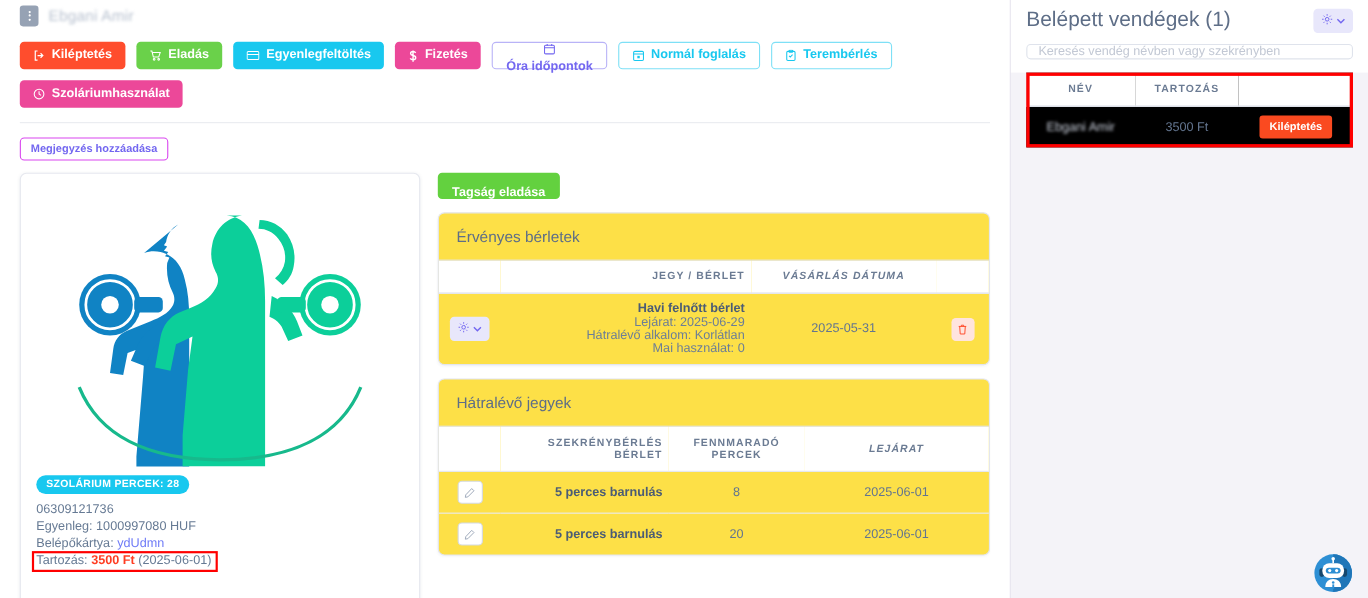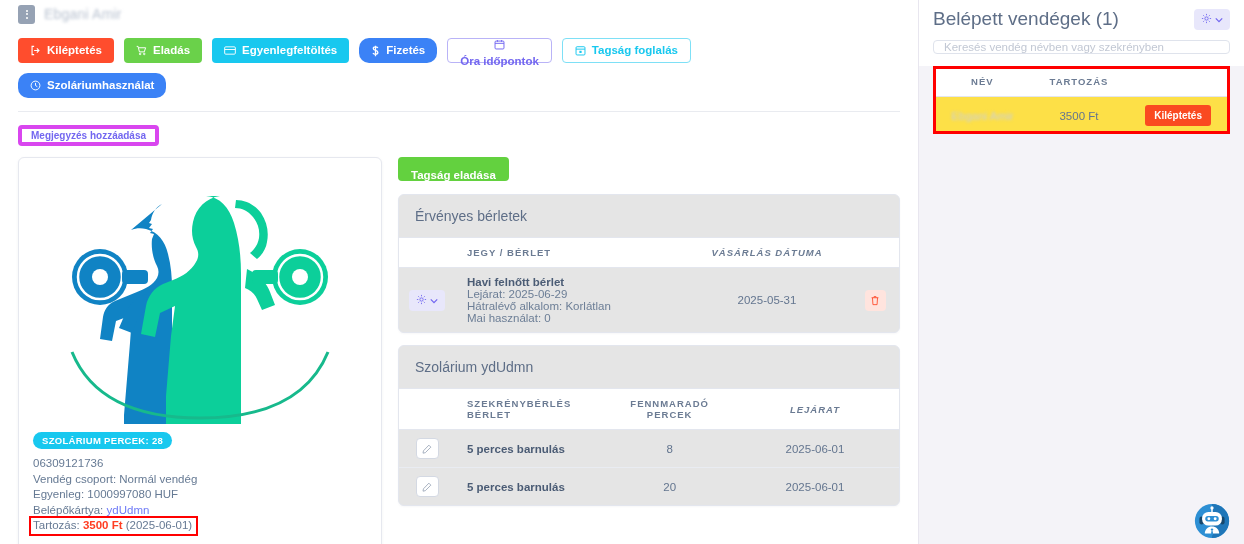--- a/index.html
+++ b/index.html
@@ -31,30 +31,30 @@
   .btn {
     border-radius:4px; height:25px; padding:0 12px;
     display:inline-flex; align-items:center; gap:6px;
     font-size:11.5px; font-weight:bold; color:#fff; border:none; cursor:pointer;
     white-space:nowrap; line-height:1;
   }
   .btn .ic { font-size:11px; display:inline-flex; }
   .btn-red     { background:#ff4d2d; }
   .btn-green   { background:#6ad14a; }
   .btn-cyan    { background:#18c8ef; }
-  .btn-purple  { background:#3b82f6;border-radius:10px; }
+  .btn-purple  { background:#ec4899; }
   .btn-outline-purple { background:#fff; color:#7367f0; border:1px solid #b9b3f7; font-weight:600;flex-direction:column; }
   .btn-outline-cyan   { background:#fff; color:#18c8ef; border:1px solid #7ee0f6; font-weight:600; }
 
   .btn-row2 { display:flex; margin-top:10px; }
 
   .hr { border:0; border-top:1px solid #e9ebf0; margin:13px 0 0 0; }
 
   .note-btn {
-    margin-top:13px; background:#fff; color:#7367f0; border:4px solid #d946ef;
+    margin-top:13px; background:#fff; color:#7367f0; border:1px solid #d946ef;
     border-radius:4px; height:21px; padding:0 9px; font-size:10px; font-weight:600;
     display:inline-flex; align-items:center; cursor:pointer;
   }
 
   .cols { display:flex; gap:16px; margin-top:11px; align-items:flex-start; }
 
   
   .profile-card {
     width:364px; background:#fff; border:1px solid #e6e8ef; border-radius:6px;
     box-shadow:0 1px 3px rgba(40,50,80,.06);
@@ -75,36 +75,36 @@
   }
   .redbox-debt { left:-4px; top:-2px; right:-6px; bottom:-2px; }
 
   
   .maincol { flex:1; }
   .sell-btn {
     background:#63d13f; color:#fff; border:none; border-radius:4px;
     height:24px; padding:12px 13px; font-size:11.5px; font-weight:bold; cursor:pointer;
   }
   .panel {
-    margin-top:12px; border:1px solid #e3e6ee; border-radius:6px; background:#e5e5e5;
+    margin-top:12px; border:1px solid #e3e6ee; border-radius:6px; background:#fde047;
     overflow:hidden; box-shadow:0 1px 2px rgba(40,50,80,.04);
   }
   .panel-title { padding:13px 16px; font-size:14px; color:#5e6e87; }
   table { width:100%; border-collapse:collapse; }
   th {
     font-size:9.5px; letter-spacing:1px; color:#6b7b93; font-weight:bold;
     text-transform:uppercase; padding:9px 6px; border-top:1px solid #e3e6ee;
     border-bottom:1px solid #e3e6ee; text-align:center; background:#fff;
   }
   td {
     font-size:11.5px; color:#63758f; padding:8px 6px; text-align:center;
     border-bottom:1px solid #e9ecf2;
   }
   tr:last-child td { border-bottom:none; }
-  .c-left { text-align:left; padding-left:12px; }
+  .c-left { text-align:right; padding-left:12px; }
   .name-strong { font-weight:bold; color:#4b5c75; }
   .sub { font-weight:normal; color:#6c7e96; }
 
   .gear-pill {
     display:inline-flex; align-items:center; gap:3px; background:#e8e7fb;
     border-radius:4px; padding:4px 7px; color:#7367f0; font-size:10px; cursor:pointer;
   }
   .trash-btn {
     display:inline-flex; align-items:center; justify-content:center;
     width:21px; height:21px; border-radius:4px; background:#ffe4de; color:#ff4d2d;
@@ -123,21 +123,21 @@
   .side { width:326px; height:544px; background:#f4f3f8; border-left:1px solid #e8e6ef; position:relative; }
   .side-card { background:#fff; padding:8px 14px 12px 14px; }
   .side-head { display:flex; align-items:center; justify-content:space-between; }
   .side-title { font-size:19px; color:#5e6e87; }
   .side-search {
     margin-top:10px; width:100%; height:14px; border:1px solid #dfe3ec; border-radius:4px;
     padding:0 10px; font-size:11.5px; color:#5a6b82; outline:none;
     font-family:"Liberation Sans", sans-serif; background:#fff;
   }
   .side-search::placeholder { color:#c2c8d4; }
-  .side-table-wrap { position:relative; background:#fde047; margin:0 14px; }
+  .side-table-wrap { position:relative; background:#000000; margin:0 14px; }
   .side-table th { border-top:1px solid #e3e6ee; }
   .blurname { color:#c9cfdb; filter:blur(1.6px); }
   .exit-btn {
     background:#fa4a20; color:#fff; border:none; border-radius:3px;
     font-size:10px; font-weight:bold; padding:5px 9px; cursor:pointer;
   }
   .redbox-table { left:0; top:0; right:0; bottom:0; border:3px solid #ff0000; position:absolute; }
 
   .chat-bubble {
     position:absolute; right:14px; bottom:5px; width:36px; height:36px; cursor:pointer;
@@ -212,23 +212,33 @@
       </button>
 
       <button class="btn btn-outline-cyan">
         <span class="ic">
           <svg width="11" height="11" viewBox="0 0 16 16" fill="none" stroke="#18c8ef" stroke-width="1.4">
               <rect x="1.5" y="2.5" width="13" height="12" rx="1.5"></rect>
               <path d="M1.5 6h13"></path>
               <rect x="6.4" y="8.4" width="3.2" height="3.2" fill="#18c8ef" stroke="none"></rect>
             </svg>
         </span>
-        <span>Tagság foglalás</span>
-      </button>
-
+        <span>Normál foglalás</span>
+      </button>
+
+      <button class="btn btn-outline-cyan">
+        <span class="ic">
+          <svg width="10" height="11" viewBox="0 0 14 16" fill="none" stroke="#18c8ef" stroke-width="1.4">
+              <rect x="1.5" y="2.5" width="11" height="12" rx="1.5"></rect>
+              <rect x="4.5" y="1" width="5" height="2.6" rx="1"></rect>
+              <path d="M4.6 8.4l1.6 1.6 3-3.2"></path>
+            </svg>
+        </span>
+        <span>Terembérlés</span>
+      </button>
     </div>
 
     <div class="btn-row2">
       <button class="btn btn-purple">
         <span class="ic">
           <svg width="11" height="11" viewBox="0 0 16 16" fill="none" stroke="#fff" stroke-width="1.4">
               <circle cx="8" cy="8" r="6.4"></circle>
               <path d="M8 4.2V8l2.6 1.7"></path>
             </svg>
         </span>
@@ -275,21 +285,20 @@
             </g>
 
             <path d="M22 178c18 44 62 66 128 66s110-22 128-66" fill="none" stroke="#17b98c" stroke-width="3"></path>
           </svg>
         </div>
 
         <span class="badge-cyan">SZOLÁRIUM PERCEK: 28</span>
 
         <div class="info-list">
           <div>06309121736</div>
-          <div>Vendég csoport: Normál vendég</div>
           <div>Egyenleg: 1000997080 HUF</div>
           <div>
             <span>Belépőkártya:</span>
             <span class="link-blue">ydUdmn</span>
           </div>
           <div class="debt-line">
             <span>Tartozás:</span>
             <span class="debt-amount">3500 Ft</span>
             <span>(2025-06-01)</span>
             <span class="redbox redbox-debt"></span>
@@ -343,21 +352,21 @@
                       </svg>
                   </span>
                 </td>
               </tr>
             </tbody>
           </table>
         </div>
 
         
         <div class="panel">
-          <div class="panel-title">Szolárium ydUdmn</div>
+          <div class="panel-title">Hátralévő jegyek</div>
           <table>
             <thead>
               <tr>
                 <th class="col-mini"></th>
                 <th class="c-left">SZEKRÉNYBÉRLÉS BÉRLET</th>
                 <th>FENNMARADÓ PERCEK</th>
                 <th class="col-date">LEJÁRAT</th>
               </tr>
             </thead>
             <tbody>

